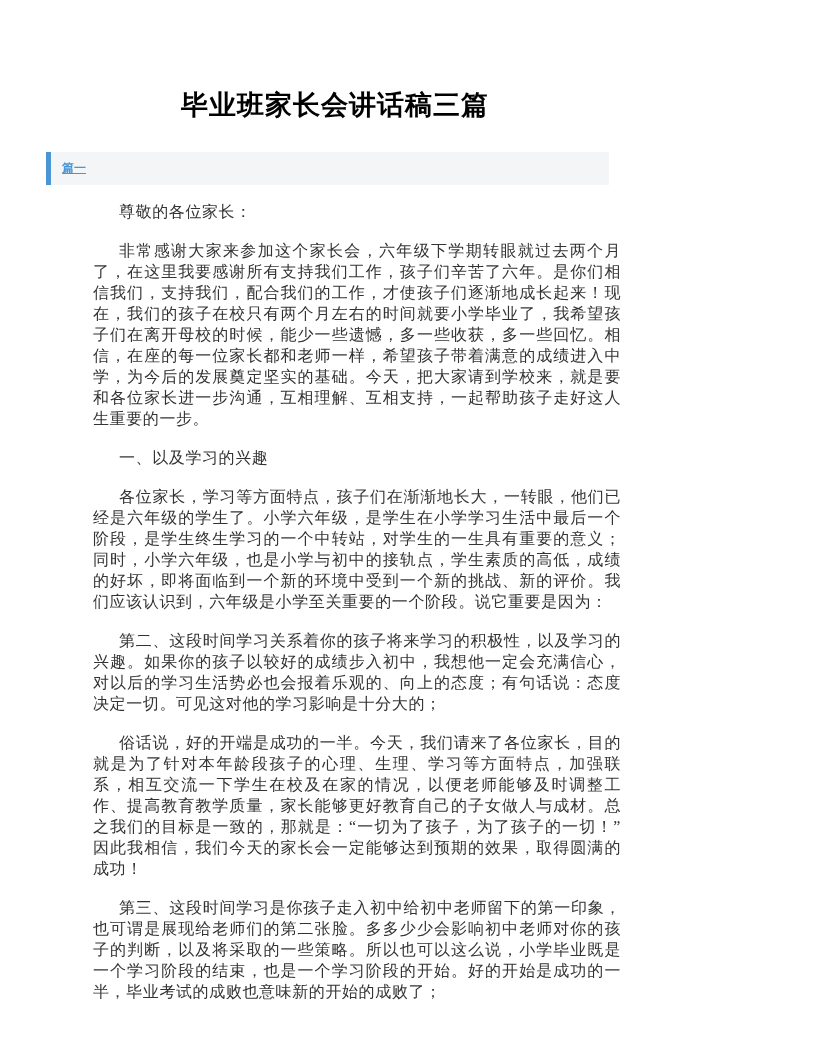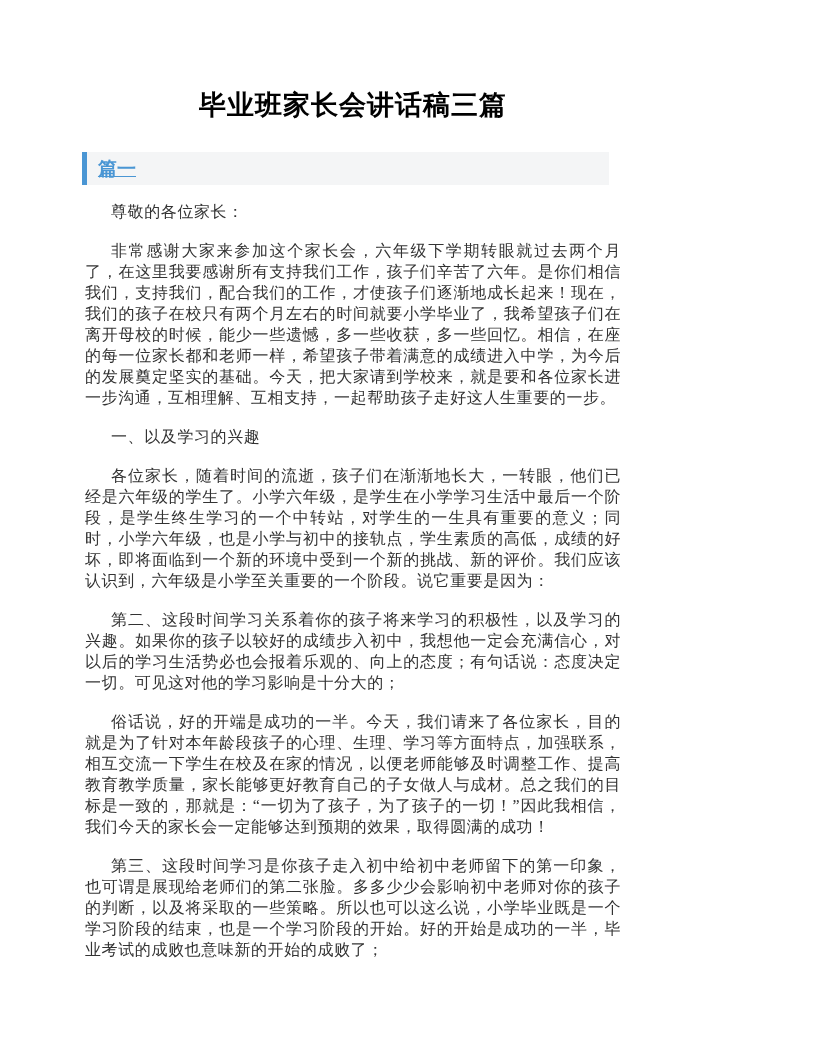--- a/index.html
+++ b/index.html
@@ -13,21 +13,21 @@
     width: 816px;
     height: 1056px;
     background: #ffffff;
     overflow: hidden;
     font-family: "Liberation Serif", "DejaVu Serif", serif;
   }
   .page {
     width: 704px;
     height: 1056px;
     background: #ffffff;
-    padding: 88px 83px 0 85px;
+    padding: 88px 83px 0 49px;
   }
   .doc-title {
     text-align: center;
     font-size: 27px;
     line-height: 34px;
     font-weight: bold;
     color: var(--title-text);
     letter-spacing: 1px;
   }
   .section-header {
@@ -36,26 +36,27 @@
     margin-right: 12px;
     height: 33px;
     background: var(--section-bg);
     border-left: 5px solid var(--accent);
     display: flex;
     align-items: center;
     padding-left: 11px;
   }
   .section-label {
     color: var(--accent);
-    font-size: 19px;
+    font-size: 12px;
     font-weight: bold;
     text-decoration: underline;
   }
   .section-body {
     margin-top: 16px;
+    margin-left: 44px;
   }
   .para {
     font-size: 16px;
     line-height: 21px;
     letter-spacing: 0.6px;
     color: var(--body-text);
     text-align: justify;
     text-indent: 26px;
     margin-bottom: 18px;
     word-break: break-all;
@@ -68,18 +69,18 @@
   <h1 class="doc-title">毕业班家长会讲话稿三篇</h1>
 
   <div class="section-header">
     <span class="section-label">篇一</span>
   </div>
 
   <div class="section-body">
       <p class="para">尊敬的各位家长：</p>
       <p class="para">非常感谢大家来参加这个家长会，六年级下学期转眼就过去两个月了，在这里我要感谢所有支持我们工作，孩子们辛苦了六年。是你们相信我们，支持我们，配合我们的工作，才使孩子们逐渐地成长起来！现在，我们的孩子在校只有两个月左右的时间就要小学毕业了，我希望孩子们在离开母校的时候，能少一些遗憾，多一些收获，多一些回忆。相信，在座的每一位家长都和老师一样，希望孩子带着满意的成绩进入中学，为今后的发展奠定坚实的基础。今天，把大家请到学校来，就是要和各位家长进一步沟通，互相理解、互相支持，一起帮助孩子走好这人生重要的一步。</p>
       <p class="para">一、以及学习的兴趣</p>
-      <p class="para">各位家长，随着时间的流逝，孩子们在渐渐地长大，一转眼，他们已经是六年级的学生了。小学六年级，是学生在小学学习生活中最后一个阶段，是学生终生学习的一个中转站，对学生的一生具有重要的意义；同时，小学六年级，也是小学与初中的接轨点，学生素质的高低，成绩的好坏，即将面临到一个新的环境中受到一个新的挑战、新的评价。我们应该认识到，六年级是小学至关重要的一个阶段。说它重要是因为：</p>
+      <p class="para">各位家长，学习等方面特点，孩子们在渐渐地长大，一转眼，他们已经是六年级的学生了。小学六年级，是学生在小学学习生活中最后一个阶段，是学生终生学习的一个中转站，对学生的一生具有重要的意义；同时，小学六年级，也是小学与初中的接轨点，学生素质的高低，成绩的好坏，即将面临到一个新的环境中受到一个新的挑战、新的评价。我们应该认识到，六年级是小学至关重要的一个阶段。说它重要是因为：</p>
       <p class="para">第二、这段时间学习关系着你的孩子将来学习的积极性，以及学习的兴趣。如果你的孩子以较好的成绩步入初中，我想他一定会充满信心，对以后的学习生活势必也会报着乐观的、向上的态度；有句话说：态度决定一切。可见这对他的学习影响是十分大的；</p>
       <p class="para">俗话说，好的开端是成功的一半。今天，我们请来了各位家长，目的就是为了针对本年龄段孩子的心理、生理、学习等方面特点，加强联系，相互交流一下学生在校及在家的情况，以便老师能够及时调整工作、提高教育教学质量，家长能够更好教育自己的子女做人与成材。总之我们的目标是一致的，那就是：“一切为了孩子，为了孩子的一切！”因此我相信，我们今天的家长会一定能够达到预期的效果，取得圆满的成功！</p>
       <p class="para">第三、这段时间学习是你孩子走入初中给初中老师留下的第一印象，也可谓是展现给老师们的第二张脸。多多少少会影响初中老师对你的孩子的判断，以及将采取的一些策略。所以也可以这么说，小学毕业既是一个学习阶段的结束，也是一个学习阶段的开始。好的开始是成功的一半，毕业考试的成败也意味新的开始的成败了；</p>
     </div>
 </div>
 
 </body></html>

